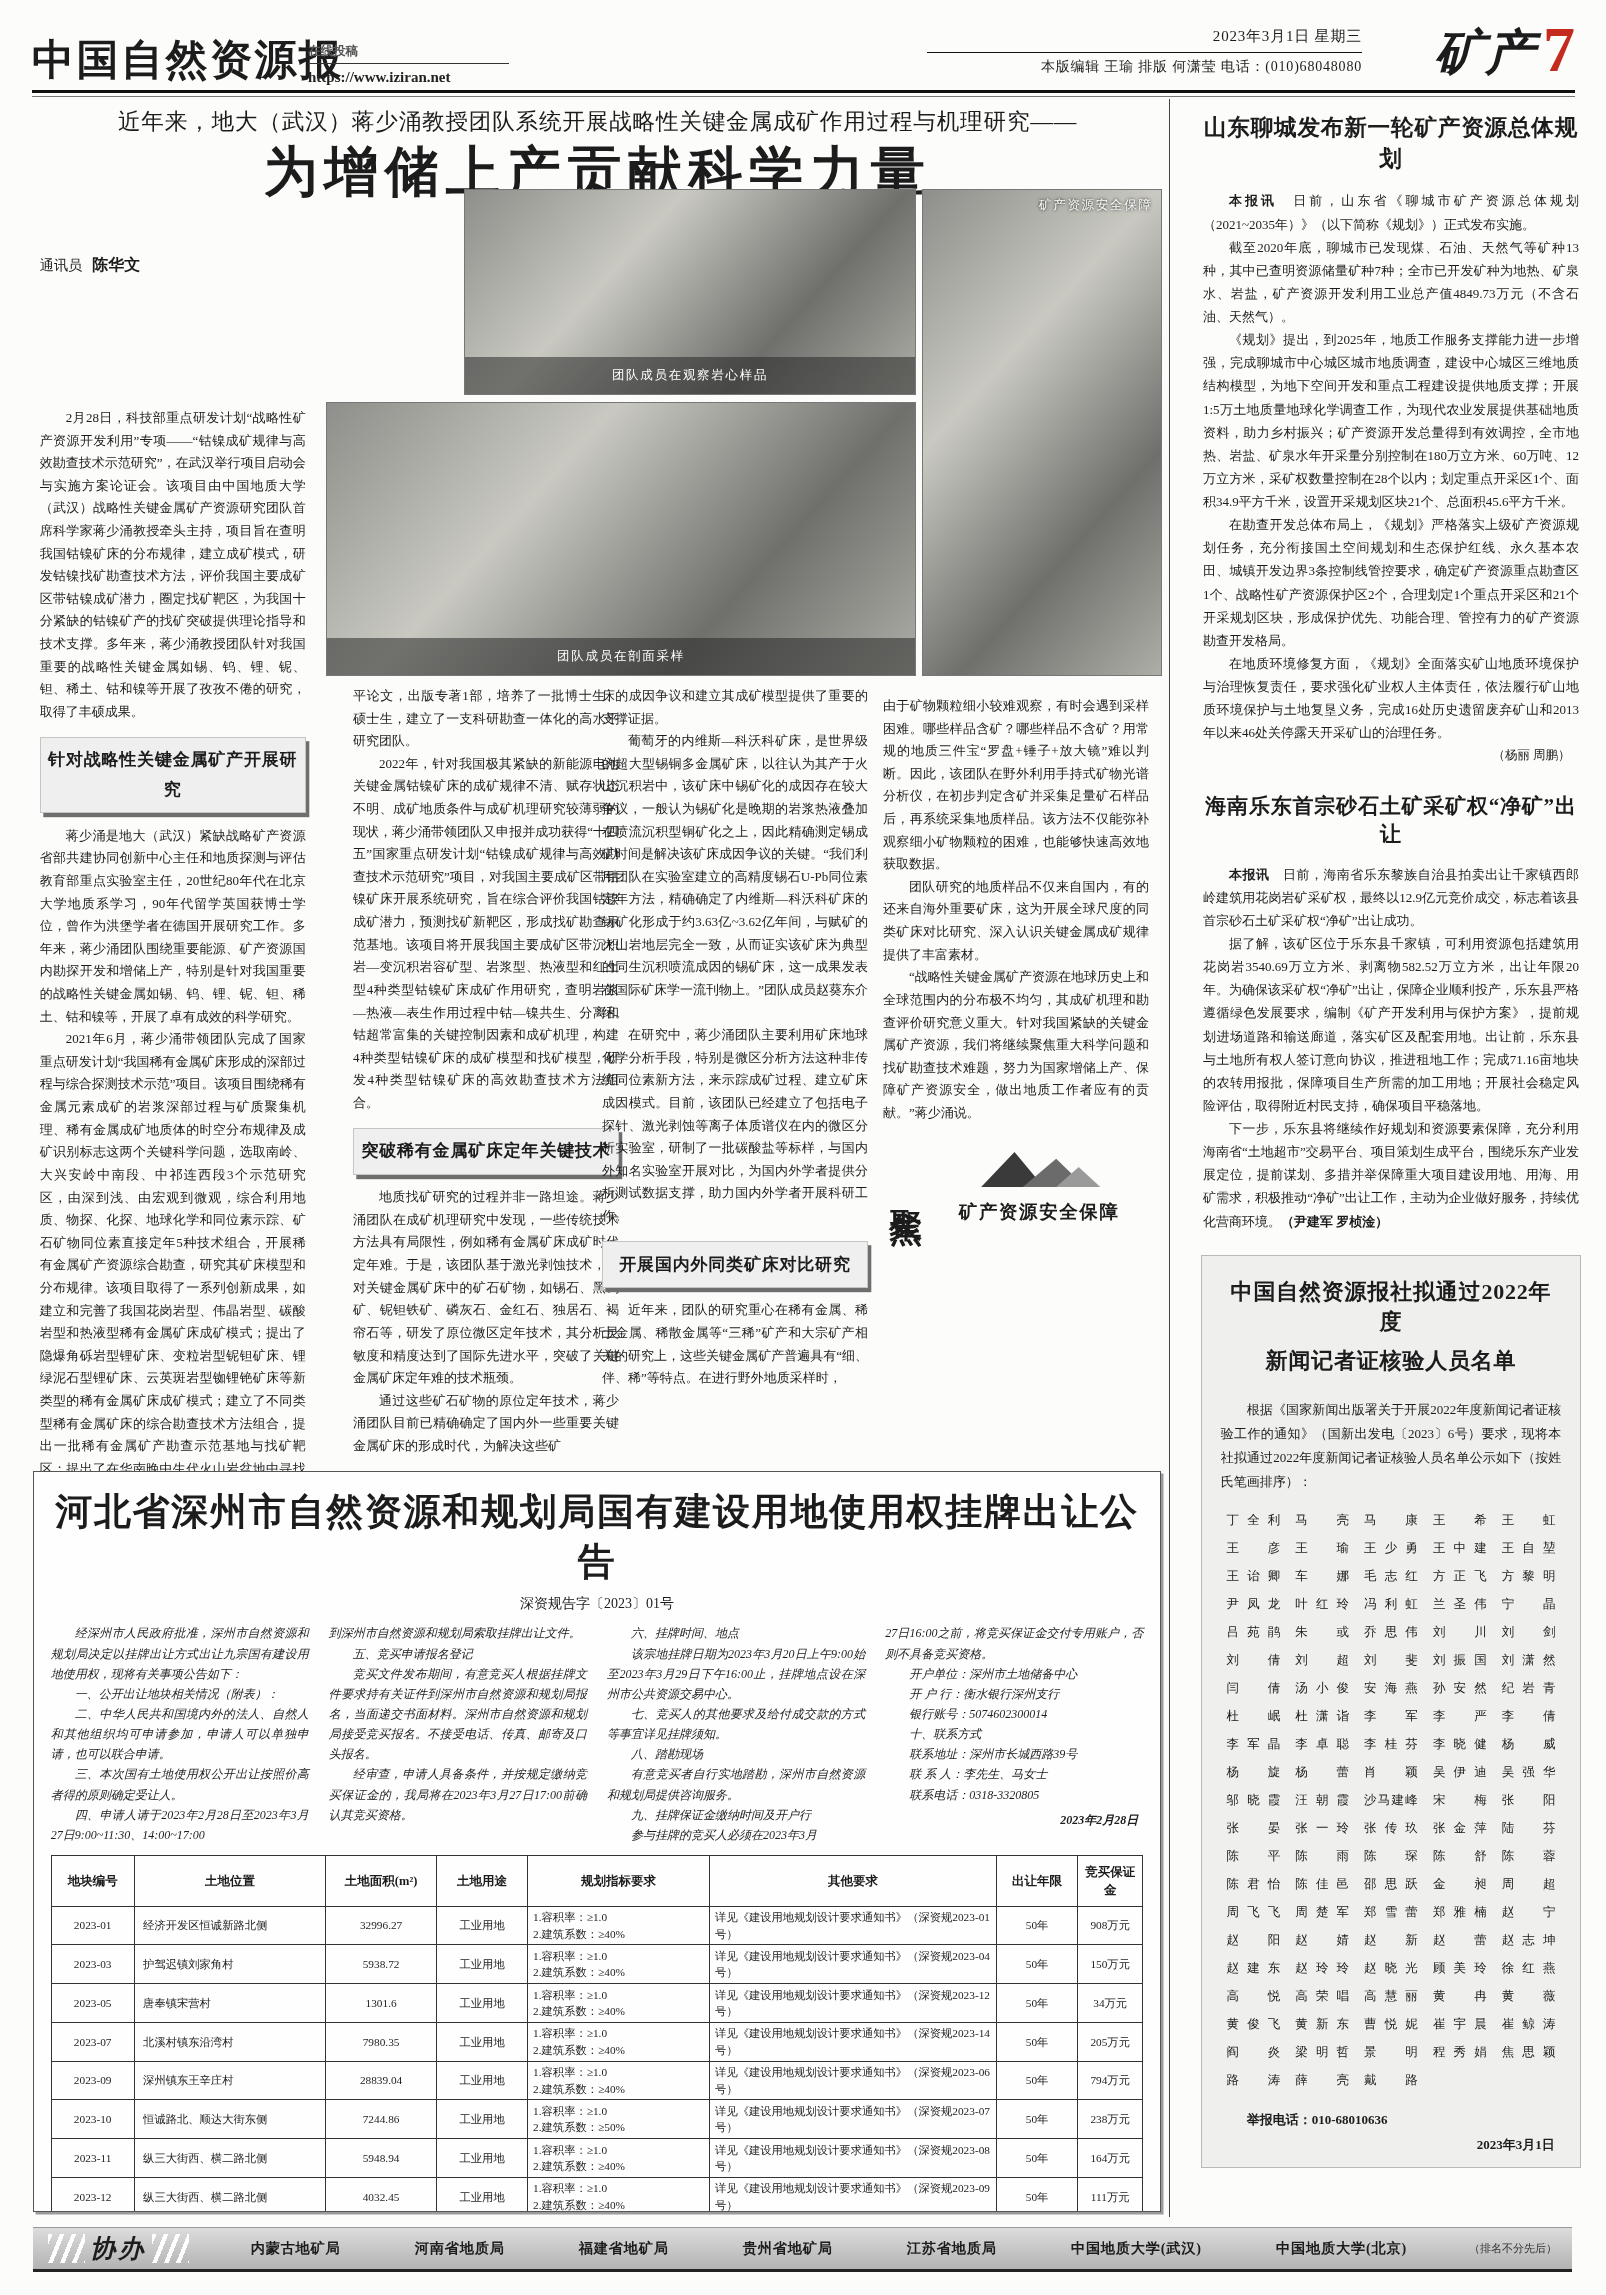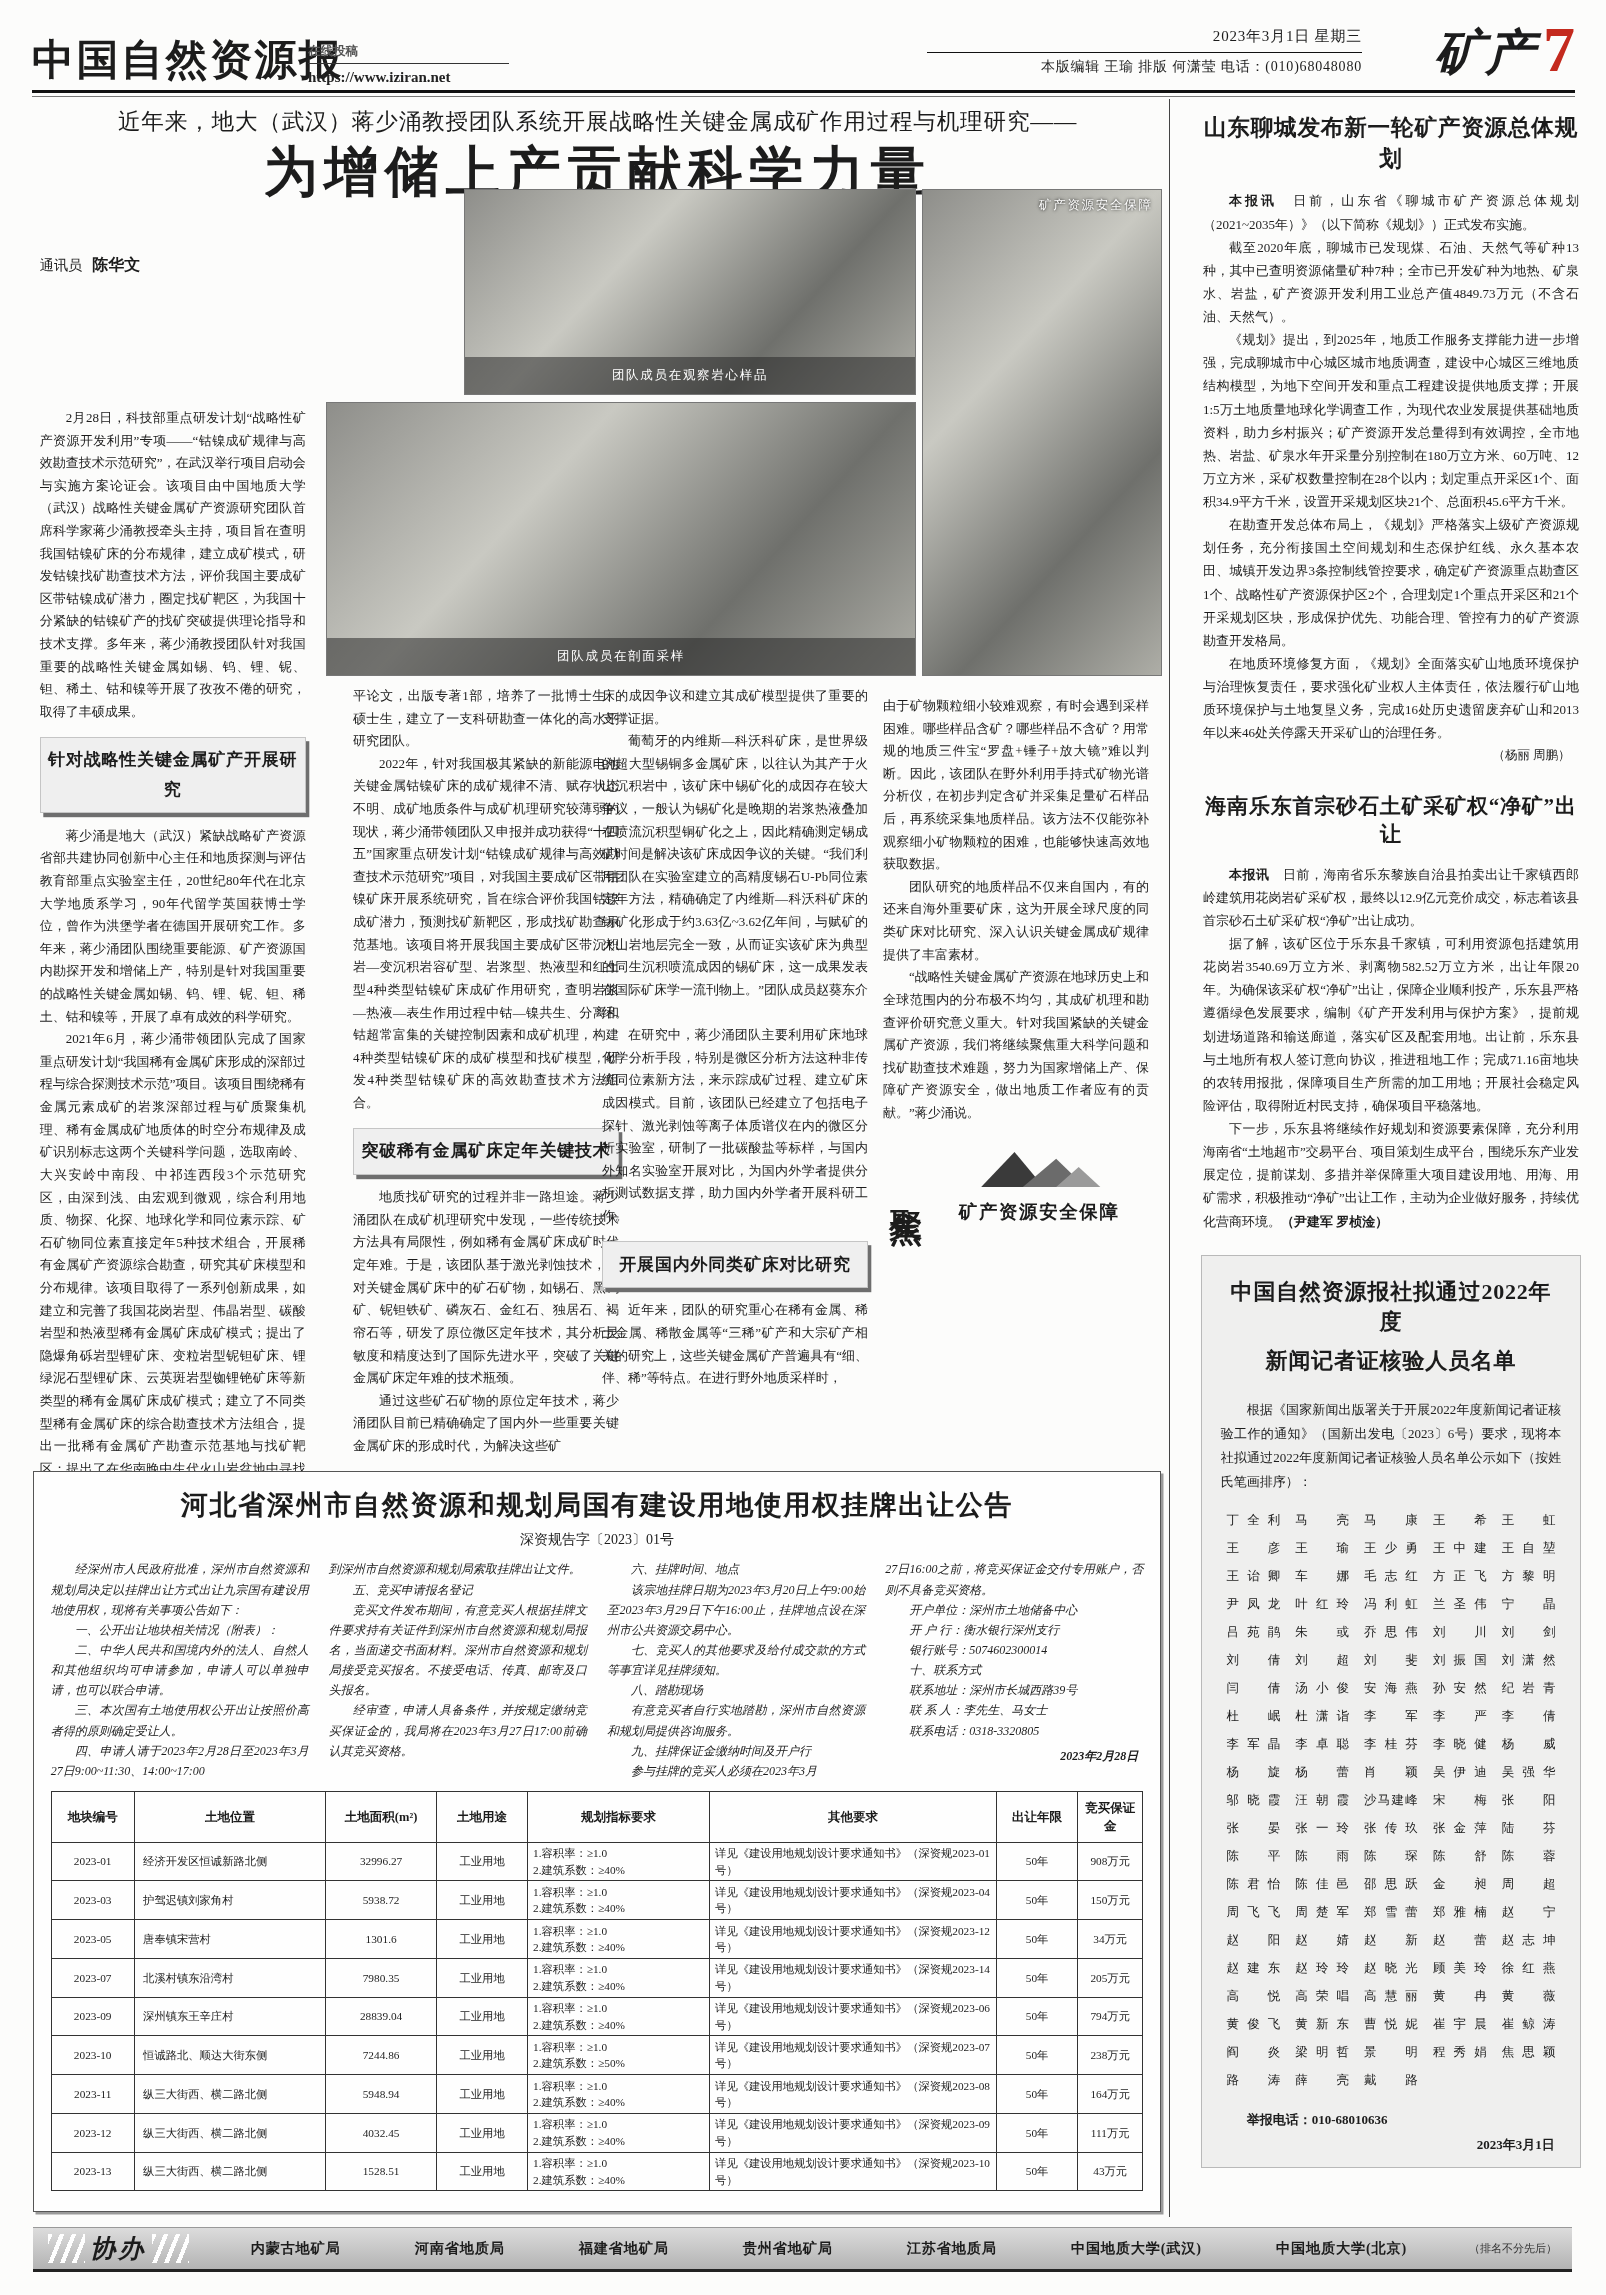--- a/index.html
+++ b/index.html
@@ -58,21 +58,21 @@
   .notice h3 + h3{margin-top:8.4px;}
   .notice .intro{margin-top:22px;font-size:13px;line-height:1.85;text-align:justify;}
   .notice .intro p{margin:0;text-indent:2em;}
   .names{margin-top:18.4px;display:grid;grid-template-columns:repeat(5,1fr);row-gap:11px;column-gap:3.3px;}
   .names span{display:inline-block;width:4.3em;font-size:12.5px;text-align-last:justify;text-align:justify;justify-self:center;}
   .notice .phone{margin-top:22px;font-size:13px;font-weight:bold;text-indent:2em;}
   .notice .ndate{margin-top:6.7px;text-align:right;font-size:13px;font-weight:bold;padding-right:6.7px;}
   
   .ann{position:absolute;left:33px;top:1471px;width:1128px;height:741px;border:1.7px solid #555;
        box-shadow:2.5px 2.5px 0 #9a9a9a;box-sizing:border-box;padding:11.7px 16.7px 10px;overflow:hidden;background:#fefefe;}
-  .ann h1{margin:3.3px 0 1.7px;text-align:center;font-size:27px;letter-spacing:1.7px;}
+  .ann h1{margin:3.3px 0 1.7px;text-align:center;font-size:37px;letter-spacing:1.7px;}
   .ann .docno{text-align:center;font-size:14px;margin:8.4px 0 10px;}
   .anncols{display:flex;gap:20px;font-style:italic;}
   .anncol{flex:1;font-size:12px;line-height:1.68;text-align:justify;}
   .anncol p{margin:0;text-indent:2em;}
   .anncol p.cont{text-indent:0;}
   .anncol p.cont:empty{display:none;}
   .anncol .adate{text-align:right;text-indent:0;font-weight:bold;margin-top:5px;padding-right:5px;}
   .landtbl{width:100%;border-collapse:collapse;margin-top:10px;}
   .landtbl th,.landtbl td{border:0.8px solid #333;font-size:11.3px;text-align:center;padding:2.5px 5px;line-height:1.45;}
   .landtbl th{font-size:12.5px;font-weight:bold;padding:6.7px 3.3px;}

